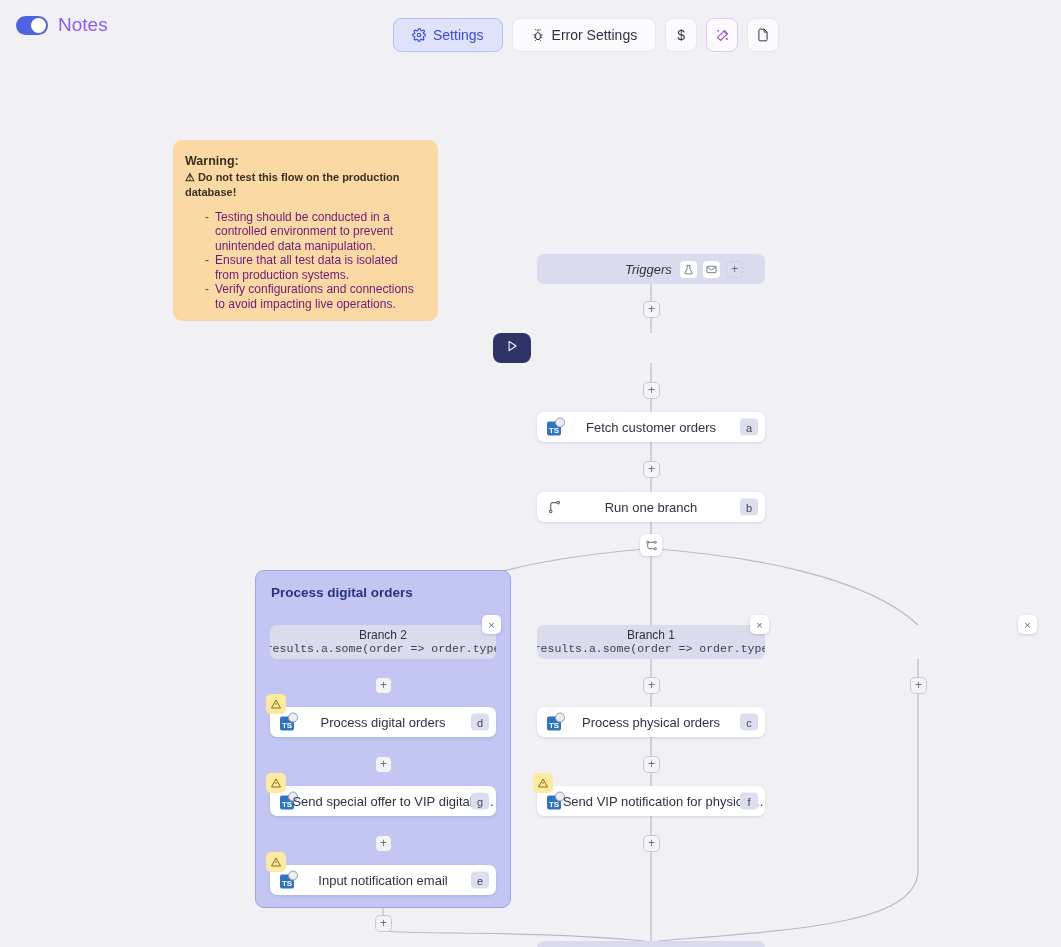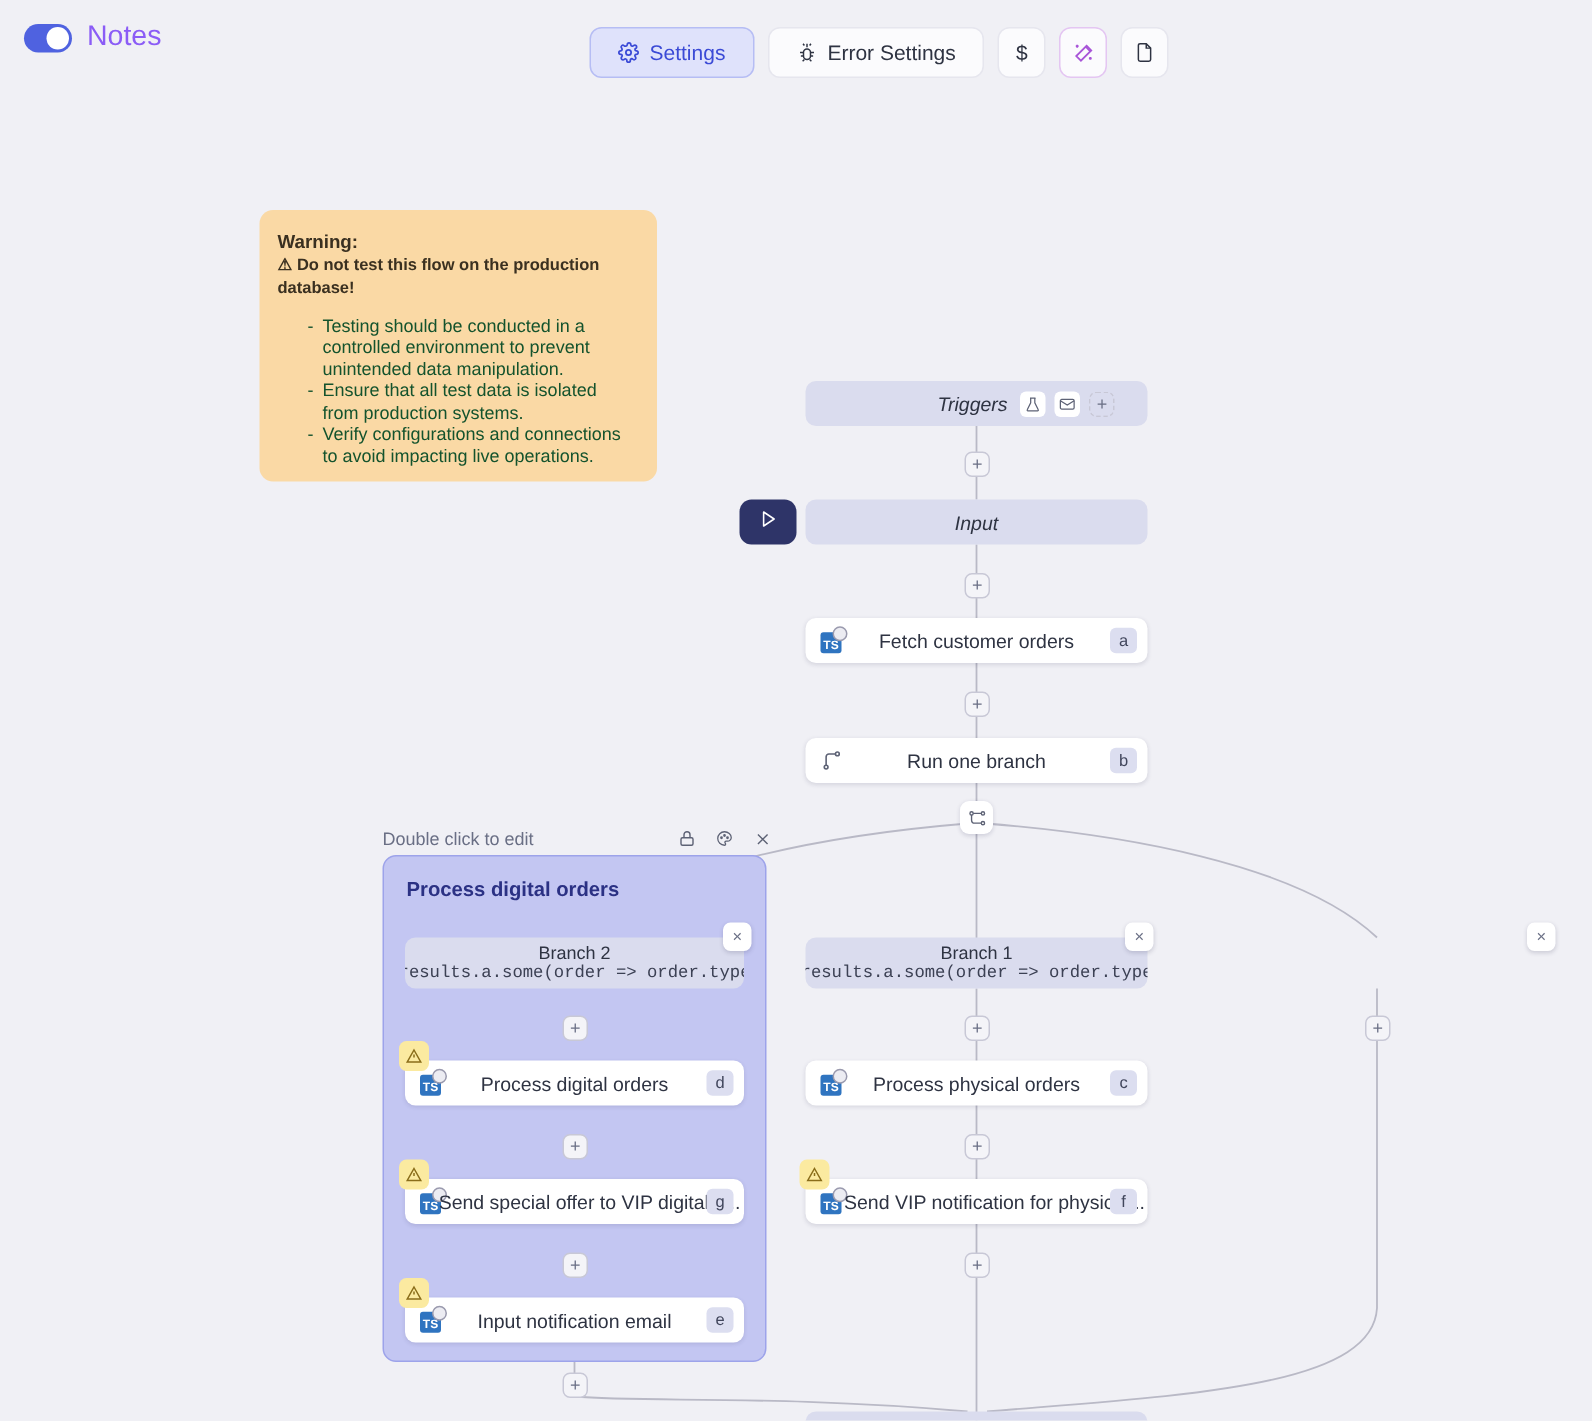--- a/index.html
+++ b/index.html
@@ -38,21 +38,21 @@
   
   .note {
     position: absolute; left: 173px; top: 140px; width: 265px; height: 181px;
     background: #fad9a5; border-radius: 9px; padding: 14px 14px 0 12px;
     color: #3a3020;
   }
   .note-title { font-size: 12.5px; font-weight: bold; line-height: 15.5px; }
   .note-head2 { font-size: 11px; font-weight: bold; line-height: 15.5px; }
   .note-list { margin-top: 9px; padding-left: 20px; }
   .note-li {
-    font-size: 12px; line-height: 14.6px; color: #14532d;
+    font-size: 12px; line-height: 14.6px; color: #701a75;
     position: relative; padding-left: 10px; margin-bottom: 0px;
   }
   .note-li::before { content: "-"; position: absolute; left: 0; top: 0; }
 
   
   .canvas { position: absolute; inset: 0; }
   svg.edges { position: absolute; left: 0; top: 0; width: 1061px; height: 947px; pointer-events: none; }
 
   .node {
     position: absolute; height: 30px; border-radius: 7px;
@@ -260,23 +260,20 @@
 
     <div class="plus" style="left:643px; top:301px;">+</div>
 
     <div class="play-btn" style="left:493px; top:333px;">
       <span>
         <svg width="14" height="14" viewBox="0 0 24 24" fill="none" stroke="#ffffff" stroke-width="1.8" stroke-linejoin="round">
           <path d="M7 4l12 8-12 8z"></path>
         </svg>
       </span>
     </div>
-    <div class="node node-pill" style="left:537px; top:333px; width:228px;">
-      <span class="node-label">Input</span>
-    </div>
 
     <div class="plus" style="left:643px; top:382px;">+</div>
 
     <div class="node node-white" style="left:537px; top:412px; width:228px;">
       <span class="node-left-ico">
         <span class="ts-ico">
             <span class="sq">TS</span>
             <span class="bdg"></span>
           </span>
       </span>
@@ -300,42 +297,20 @@
 
     <div class="merge-ico" style="left:640px; top:534px;">
       <svg width="13" height="13" viewBox="0 0 24 24" fill="none" stroke="#5d6275" stroke-width="1.7">
         <circle cx="5" cy="6" r="2"></circle>
           <circle cx="19" cy="6" r="2"></circle>
           <circle cx="19" cy="18" r="2"></circle>
         <path d="M7 6h10M5 8v6a4 4 0 0 0 4 4h8"></path>
       </svg>
     </div>
 
-    <div class="group-hdr">
-      <span class="group-hint">Double click to edit</span>
-      <span class="ghdr-ico" style="left:195px;">
-        <svg width="12" height="12" viewBox="0 0 24 24" fill="none" stroke="#5d6275" stroke-width="1.9">
-          <rect x="4" y="11" width="16" height="10" rx="2"></rect>
-            <path d="M8 11V7a4 4 0 0 1 8 0v4"></path>
-        </svg>
-      </span>
-      <span class="ghdr-ico" style="left:220px;">
-        <svg width="12" height="12" viewBox="0 0 24 24" fill="none" stroke="#5d6275" stroke-width="1.7">
-          <path d="M12 3a9 9 0 1 0 0 18c1 0 1.5-.7 1.5-1.5 0-.5-.2-.8-.5-1.2-.3-.3-.5-.7-.5-1.2 0-.8.7-1.5 1.5-1.5H16a5 5 0 0 0 5-5c0-4-4-7.6-9-7.6z"></path>
-          <circle cx="8" cy="11" r="1"></circle>
-            <circle cx="12" cy="8" r="1"></circle>
-            <circle cx="16" cy="11" r="1"></circle>
-        </svg>
-      </span>
-      <span class="ghdr-ico" style="left:245px;">
-        <svg width="11" height="11" viewBox="0 0 24 24" fill="none" stroke="#5d6275" stroke-width="2">
-          <path d="M5 5l14 14M19 5L5 19"></path>
-        </svg>
-      </span>
-    </div>
     <div class="group"></div>
     <div class="group-title">Process digital orders</div>
 
     <div class="cond" style="left:270px; top:625px; width:226px;">
       <span class="cond-name">Branch 2</span>
       <span class="cond-expr">results.a.some(order =&gt; order.type</span>
     </div>
     <div class="xbtn" style="left:482px; top:615px;">×</div>
 
     <div class="plus" style="left:375px; top:677px;">+</div>

